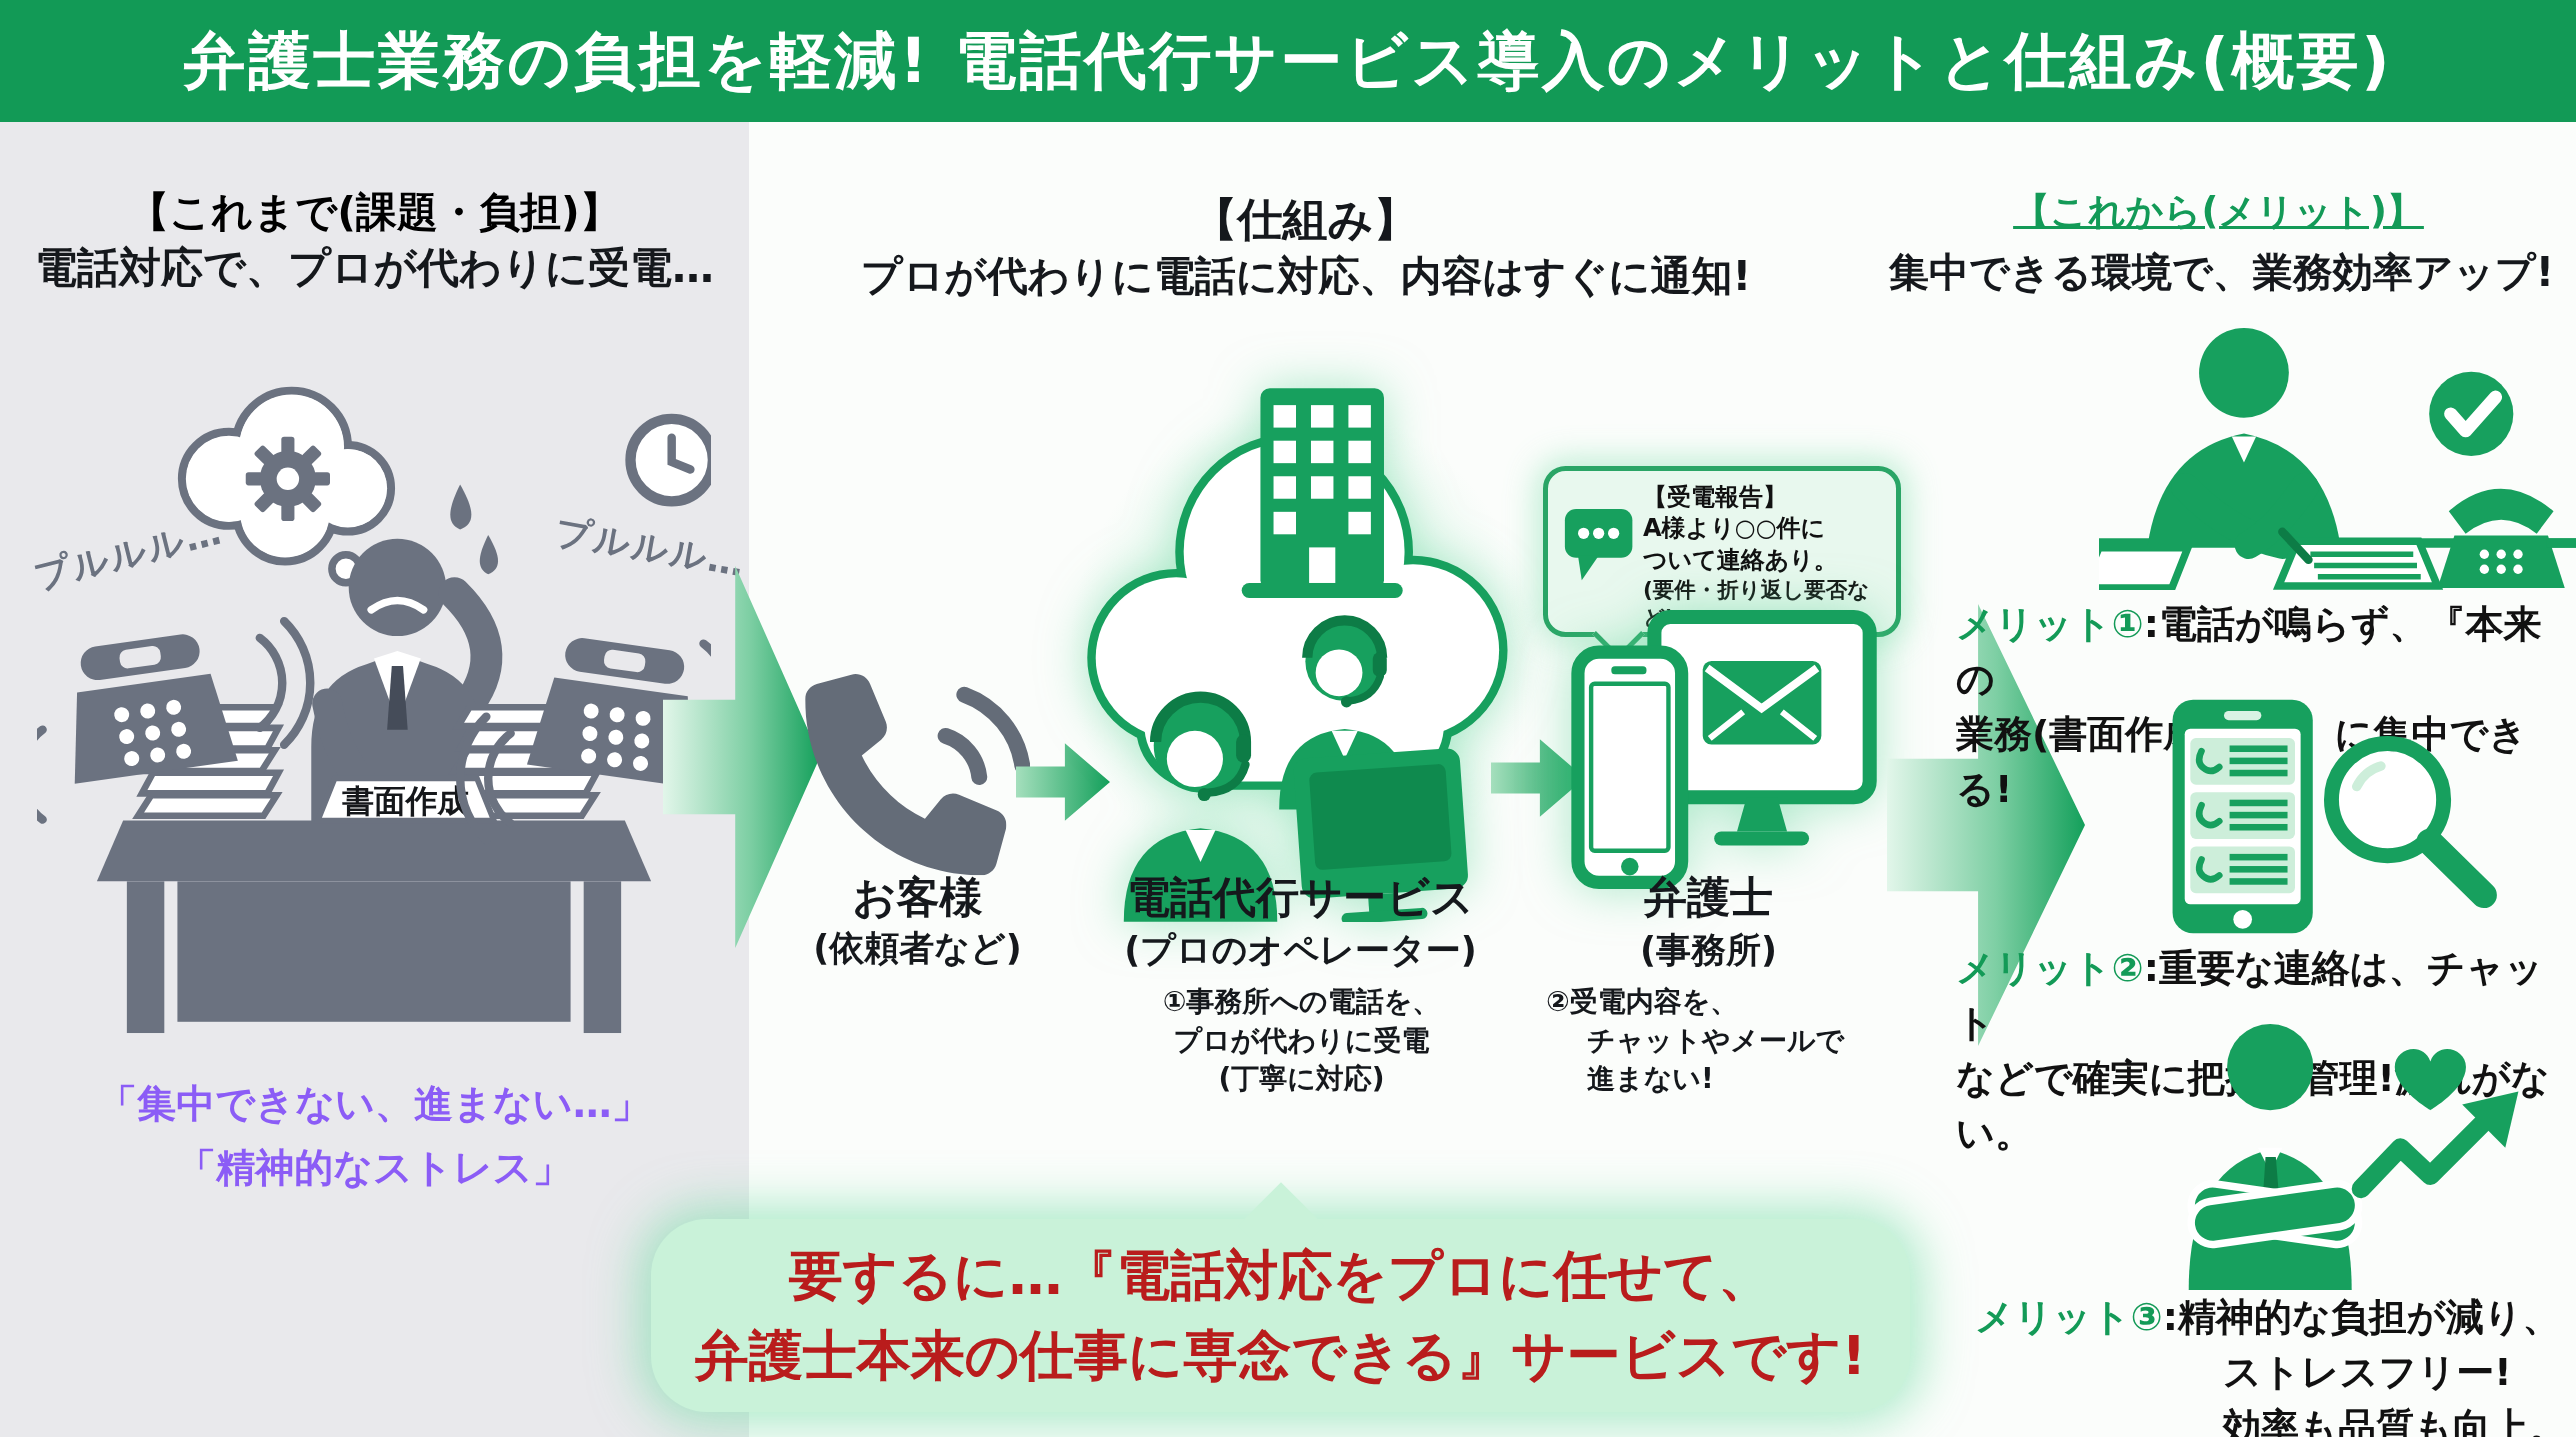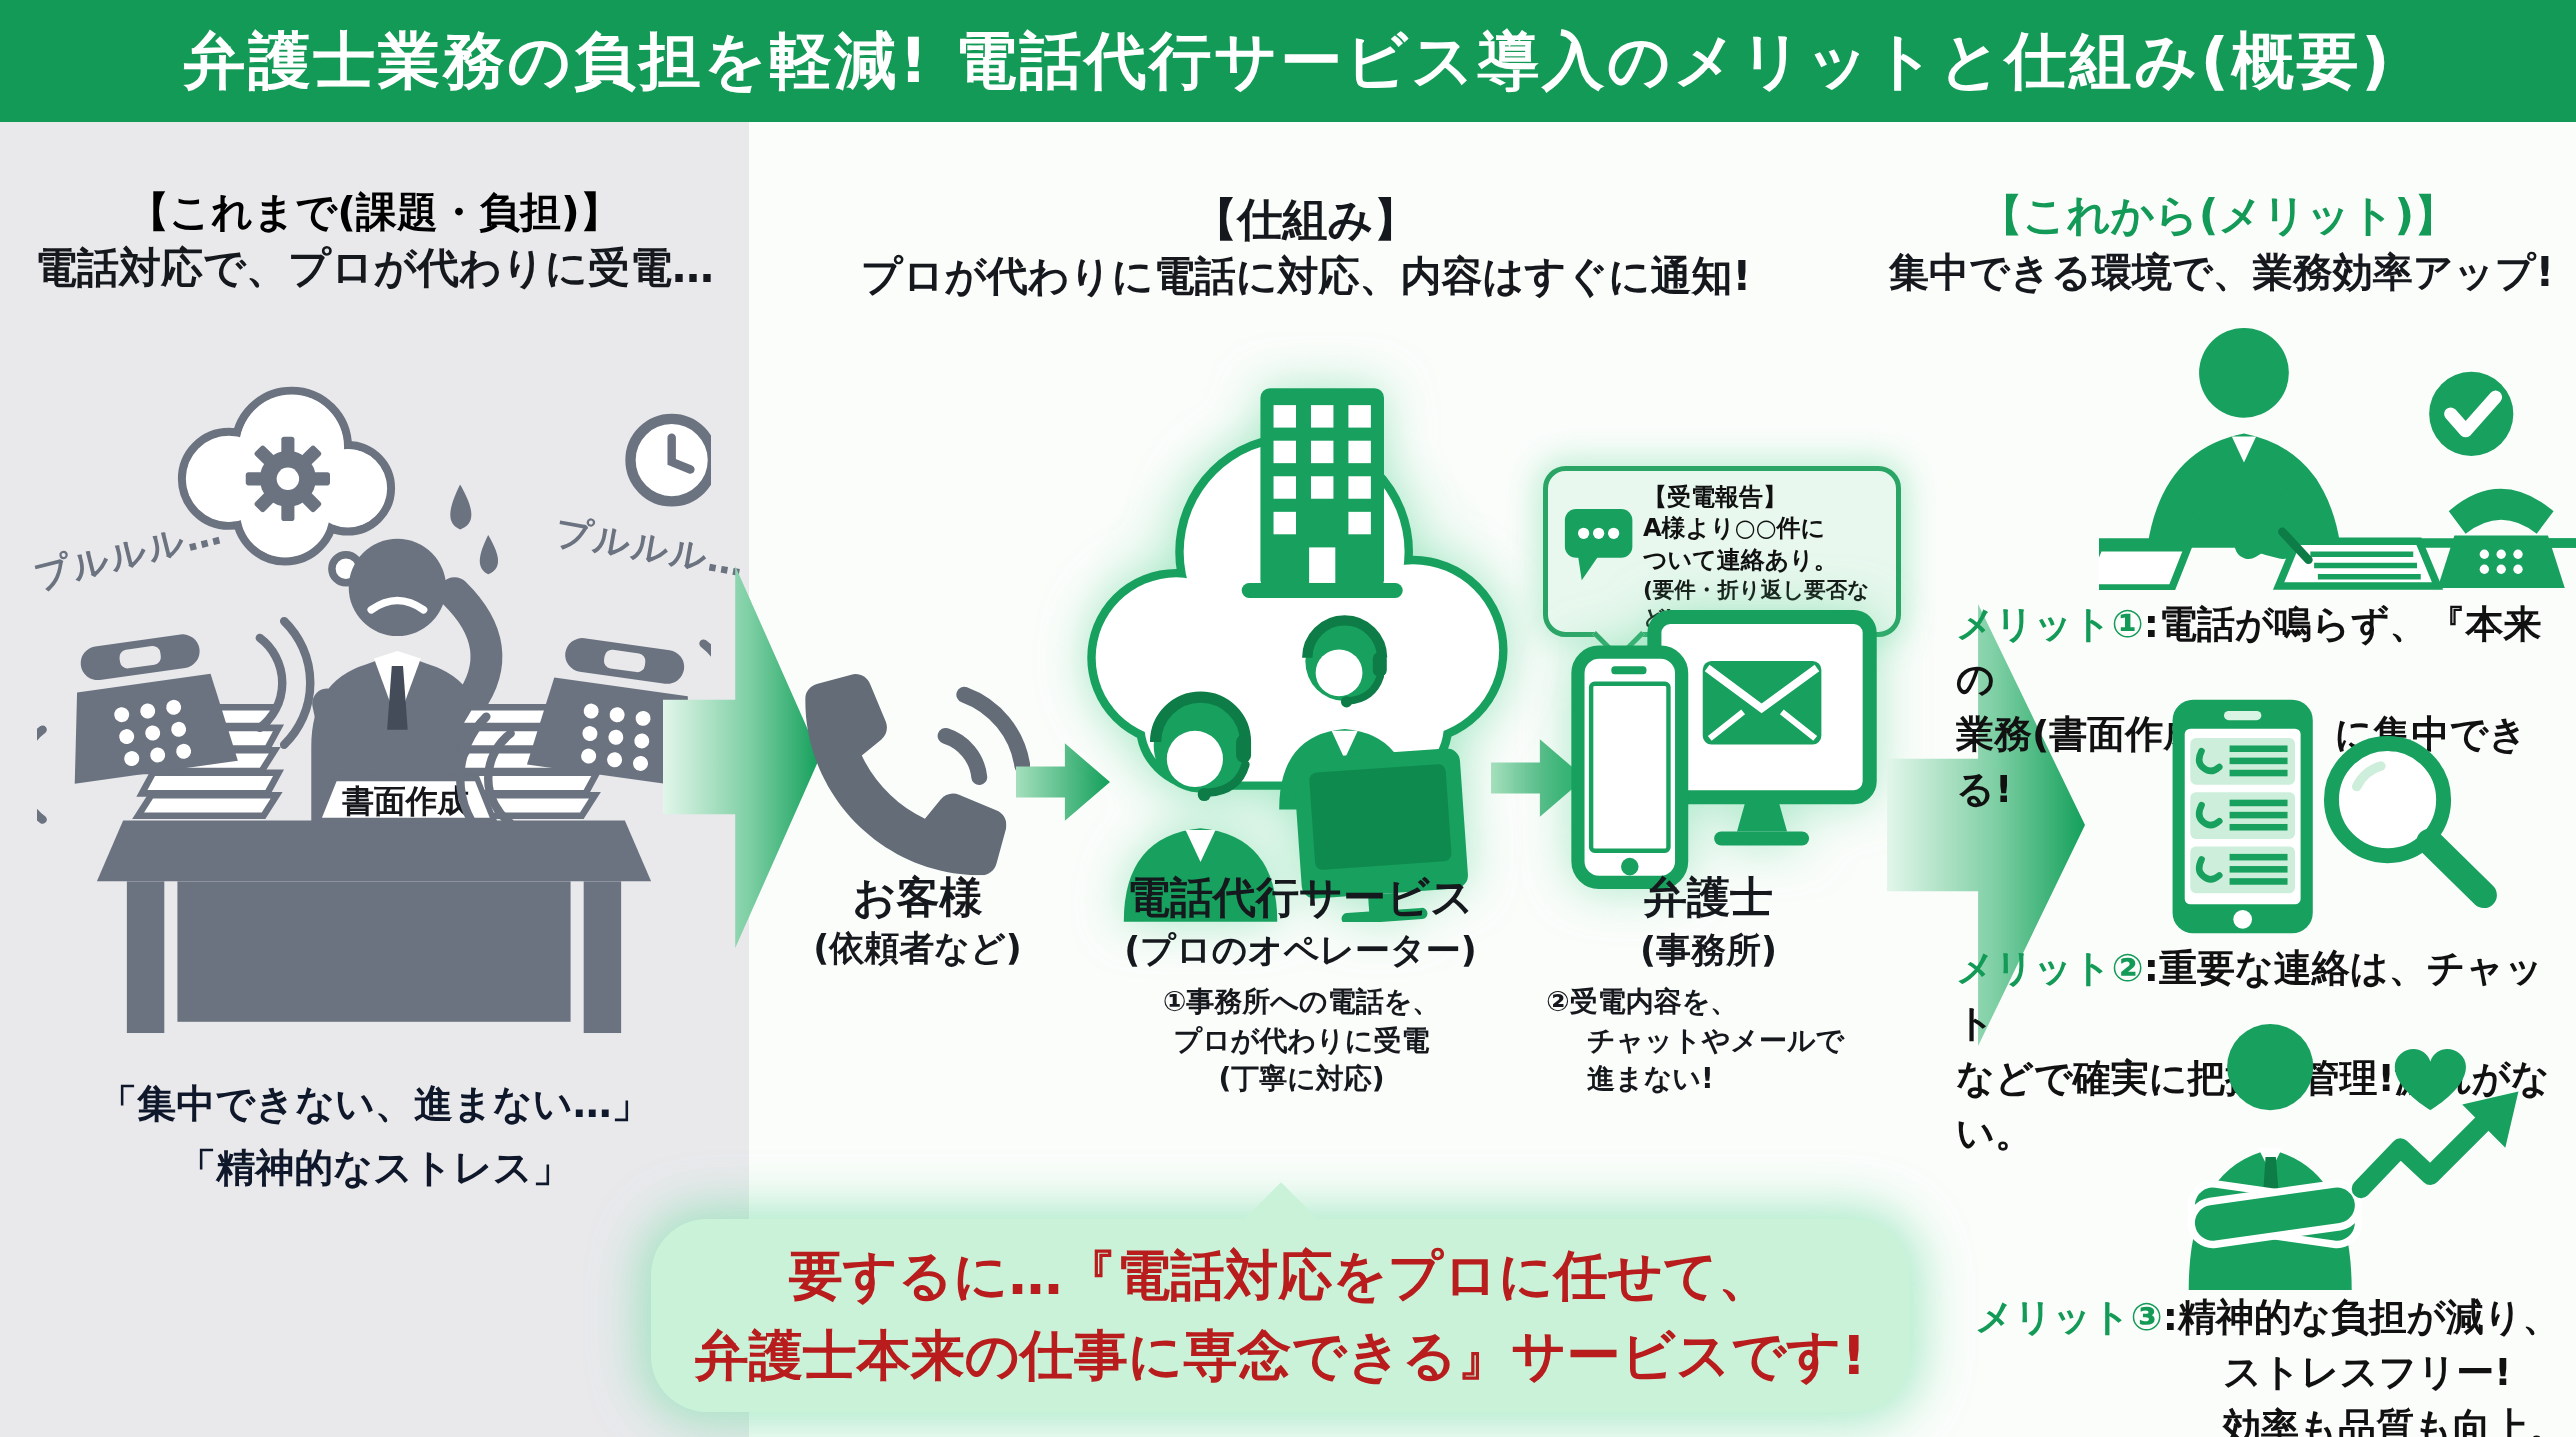--- a/index.html
+++ b/index.html
@@ -11,23 +11,23 @@
   .abs{position:absolute;}
   .center{text-align:center;}
   
   .titlebar{left:0;top:0;width:2576px;height:122px;background:#129a56;}
   .titletext{width:100%;line-height:122px;text-align:center;color:#fff;
     font-size:62px;font-weight:900;letter-spacing:2.8px;}
   
   .panel-left{left:0;top:122px;width:749px;height:1316px;background:#e9e9ec;}
   .h-gray{color:#000000;font-size:41px;}
   .h-black{color:#15181c;font-size:42px;}
-  .h-green{color:#139a57;font-size:43px;}
+  .h-green{color:#139a57;font-size:37px;text-decoration:underline;}
   .ring{color:#6b7280;font-size:36px;letter-spacing:1.9px;}
-  .quotes{font-size:39px;line-height:1.65;color:#0f172a;}
+  .quotes{font-size:39px;line-height:1.65;color:#8b5cf6;}
   .flow-label{font-size:43px;}
   .flow-sub{font-size:35px;}
   .step{font-size:28px;line-height:1.38;}
   
   .big-arrow{clip-path:polygon(0 35%,46% 35%,46% 0,100% 50%,46% 100%,46% 65%,0 65%);
     background:linear-gradient(90deg,#e2f6ea 0%,#7ecfa4 55%,#14a05b 100%);}
   .small-arrow{clip-path:polygon(0 32%,52% 32%,52% 5%,100% 50%,52% 95%,52% 68%,0 68%);
     background:linear-gradient(90deg,#a5dfbd,#14a05b);}
   
   .report{left:1543px;top:466px;width:348px;height:161px;background:#e8f8ee;

